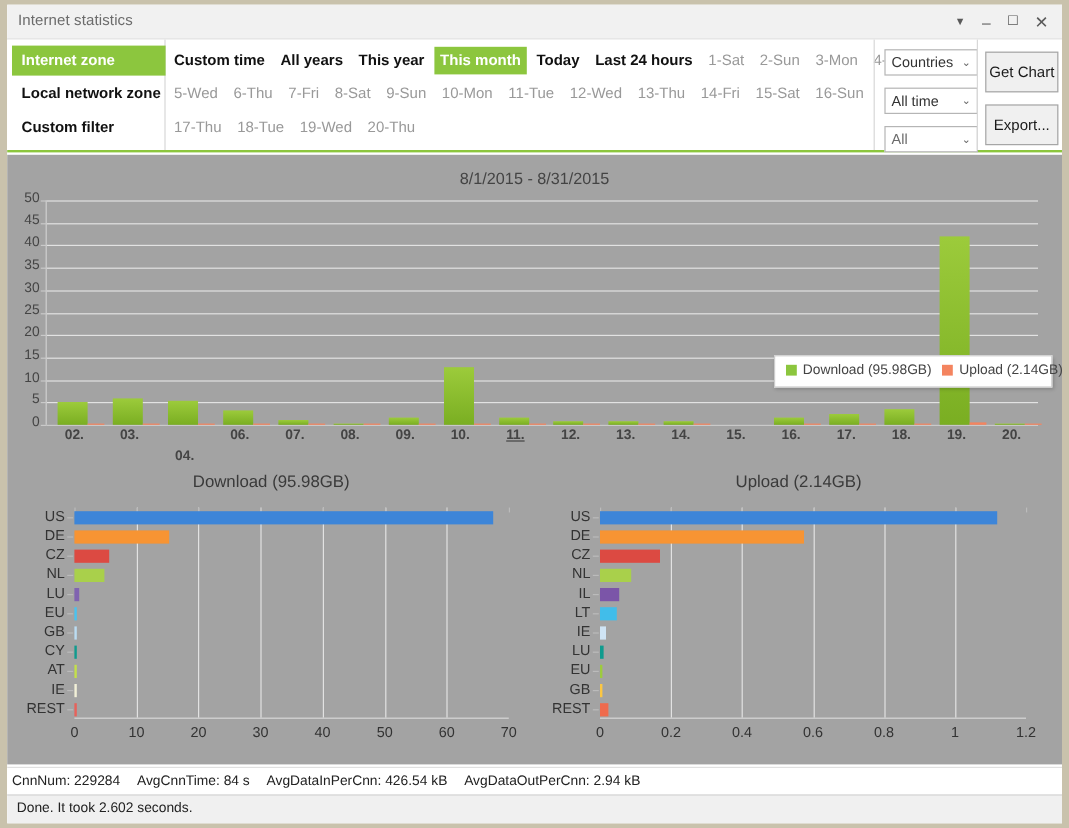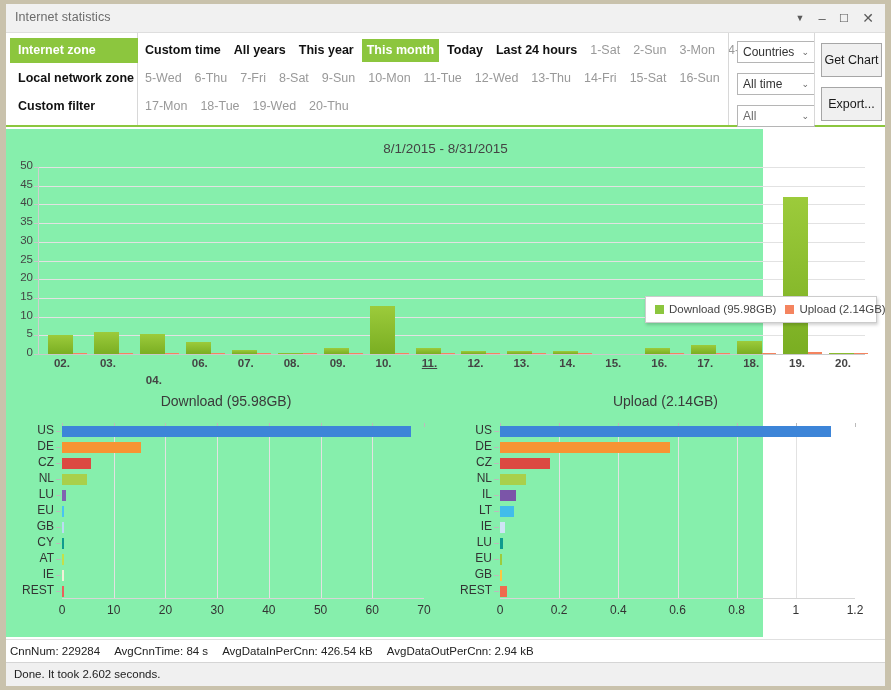--- a/index.html
+++ b/index.html
@@ -92,22 +92,22 @@
   .actbtn {
     position:absolute; left:6px; width:61px; height:34px;
     background:#f0f0f0; border:1px solid #a6a6a6;
     font-size:12.5px; color:#1a1a1a; text-align:center; line-height:33px;
     cursor:default; user-select:none;
   }
   #act0 { top:10px; }
   #act1 { top:54px; }
 
   
-  #charts { position:absolute; left:0; top:125px; width:757px; height:508px;
-            background:#86efac; }
+  #charts { position:absolute; left:0; top:125px; width:879px; height:508px;
+            background:#a3a3a3; }
 
   .ctitle { position:absolute; text-align:center; font-size:13.5px; color:#444444; }
 
   
   #mainchart { position:absolute; left:0; top:0; width:879px; height:258px; }
   #main-title { left:0; top:12px; width:879px; }
   #main-plot {
     position:absolute; left:32px; top:38px; width:827px; height:187px;
     border-left:1px solid #cfcfcf;
   }
@@ -185,21 +185,21 @@
 
     <div id="zones">
       <div class="zone sel" id="zone0">Internet zone</div>
       <div class="zone" id="zone1">Local network zone</div>
       <div class="zone" id="zone2">Custom filter</div>
     </div>
 
     <div id="periods">
       <div class="prow" id="prow0"><div class="pitem strong">Custom time</div><div class="pitem strong">All years</div><div class="pitem strong">This year</div><div class="pitem sel">This month</div><div class="pitem strong">Today</div><div class="pitem strong">Last 24 hours</div><div class="pitem">1-Sat</div><div class="pitem">2-Sun</div><div class="pitem">3-Mon</div><div class="pitem">4-Tue</div></div>
       <div class="prow" id="prow1"><div class="pitem">5-Wed</div><div class="pitem">6-Thu</div><div class="pitem">7-Fri</div><div class="pitem">8-Sat</div><div class="pitem">9-Sun</div><div class="pitem">10-Mon</div><div class="pitem">11-Tue</div><div class="pitem">12-Wed</div><div class="pitem">13-Thu</div><div class="pitem">14-Fri</div><div class="pitem">15-Sat</div><div class="pitem">16-Sun</div></div>
-      <div class="prow" id="prow2"><div class="pitem">17-Mon</div><div class="pitem">18-Tue</div><div class="pitem">19-Wed</div><div class="pitem">20-Thu</div></div>
+      <div class="prow" id="prow2"><div class="pitem">17-Thu</div><div class="pitem">18-Tue</div><div class="pitem">19-Wed</div><div class="pitem">20-Thu</div></div>
     </div>
 
     <div id="selects">
       <div class="sel-box" id="sel0">
         <span>Countries</span>
         <span class="caret">⌄</span>
       </div>
       <div class="sel-box" id="sel1">
         <span>All time</span>
         <span class="caret">⌄</span>

